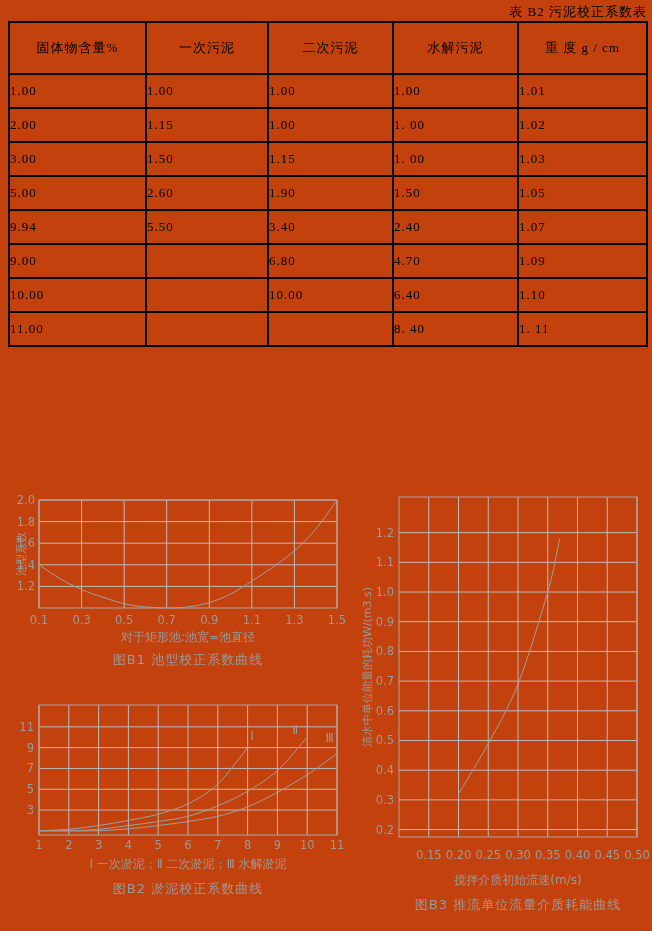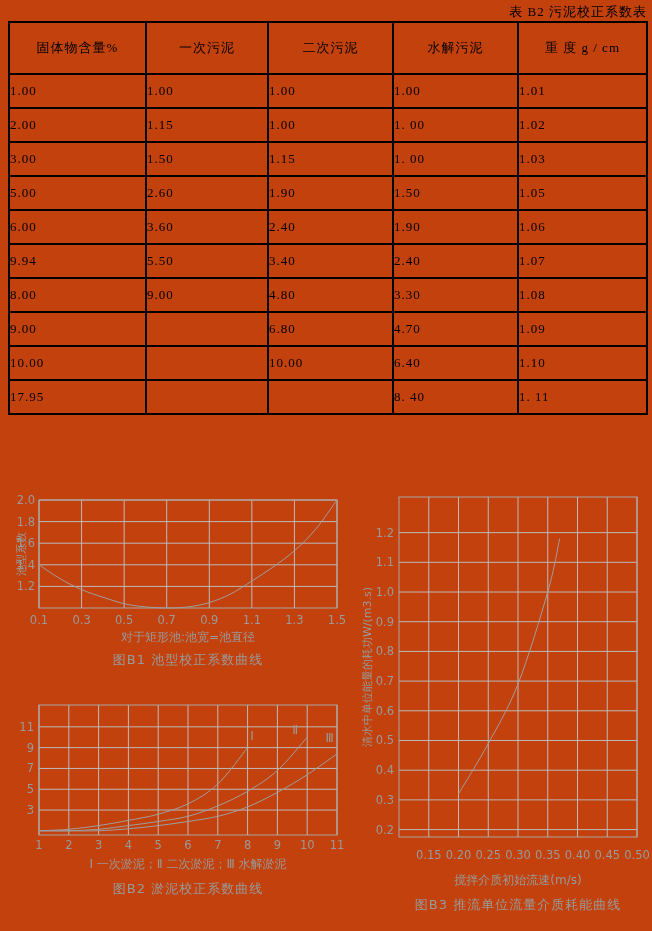--- a/index.html
+++ b/index.html
@@ -81,56 +81,42 @@
           <td>1.03</td>
         </tr>
         <tr>
           <td>5.00</td>
           <td>2.60</td>
           <td>1.90</td>
           <td>1.50</td>
           <td>1.05</td>
         </tr>
         <tr>
-          <td>6.00</td>
-          <td>3.60</td>
-          <td>2.40</td>
-          <td>1.90</td>
-          <td>1.06</td>
-        </tr>
-        <tr>
           <td>9.94</td>
           <td>5.50</td>
           <td>3.40</td>
           <td>2.40</td>
           <td>1.07</td>
         </tr>
         <tr>
-          <td>8.00</td>
-          <td>9.00</td>
-          <td>4.80</td>
-          <td>3.30</td>
-          <td>1.08</td>
-        </tr>
-        <tr>
           <td>9.00</td>
           <td></td>
           <td>6.80</td>
           <td>4.70</td>
           <td>1.09</td>
         </tr>
         <tr>
           <td>10.00</td>
           <td></td>
           <td>10.00</td>
           <td>6.40</td>
           <td>1.10</td>
         </tr>
         <tr>
-          <td>17.95</td>
+          <td>11.00</td>
           <td></td>
           <td></td>
           <td>8. 40</td>
           <td>1. 11</td>
         </tr>
       </tbody>
   </table>
 
   <div class="chart" id="chart-B1">
     <svg id="svg-B1" width="360" height="192" viewBox="0 0 360 192">

